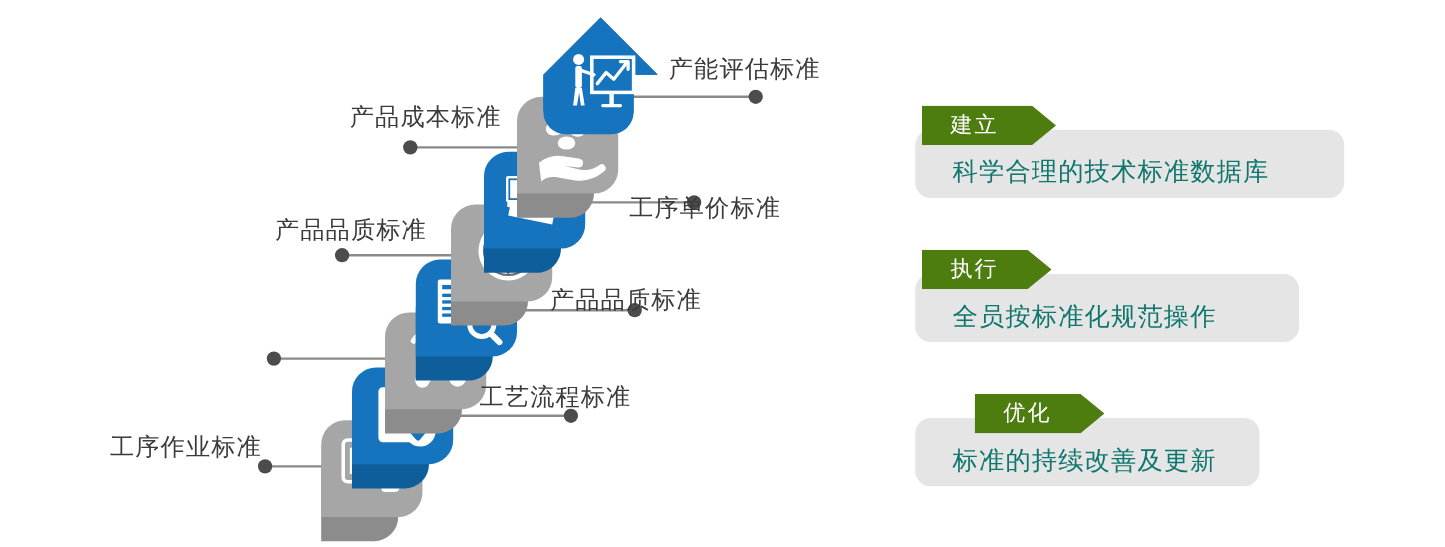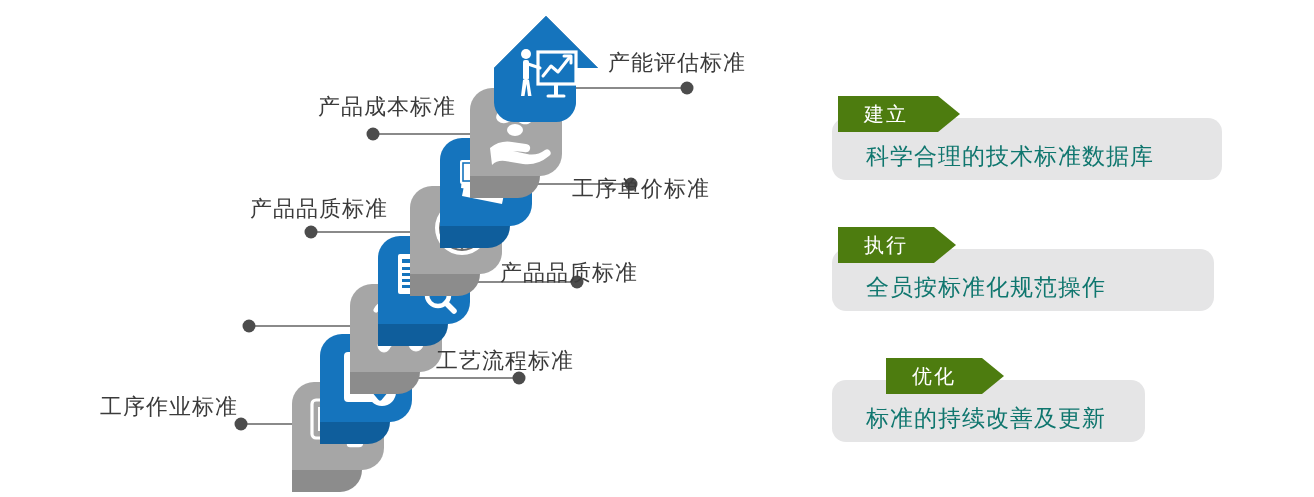--- a/index.html
+++ b/index.html
@@ -230,21 +230,21 @@
   <div class="step-label right" style="left:608px; top:52px;">产能评估标准</div>
 
   <div class="card">
     <div class="card-body" style="left:832px; top:118px; width:390px; height:62px;">
       <span class="body-text">科学合理的技术标准数据库</span>
     </div>
     <div class="card-tag" style="left:838px; top:96px; width:122px;">建立</div>
   </div>
 
   <div class="card">
-    <div class="card-body" style="left:832px; top:249px; width:382px; height:62px;">
+    <div class="card-body" style="left:832px; top:249px; width:349px; height:62px;">
       <span class="body-text">全员按标准化规范操作</span>
     </div>
     <div class="card-tag" style="left:838px; top:227px; width:118px;">执行</div>
   </div>
 
   <div class="card">
     <div class="card-body" style="left:832px; top:380px; width:313px; height:62px;">
       <span class="body-text">标准的持续改善及更新</span>
     </div>
     <div class="card-tag" style="left:838px; top:358px; width:118px;margin-left:48px;">优化</div>

